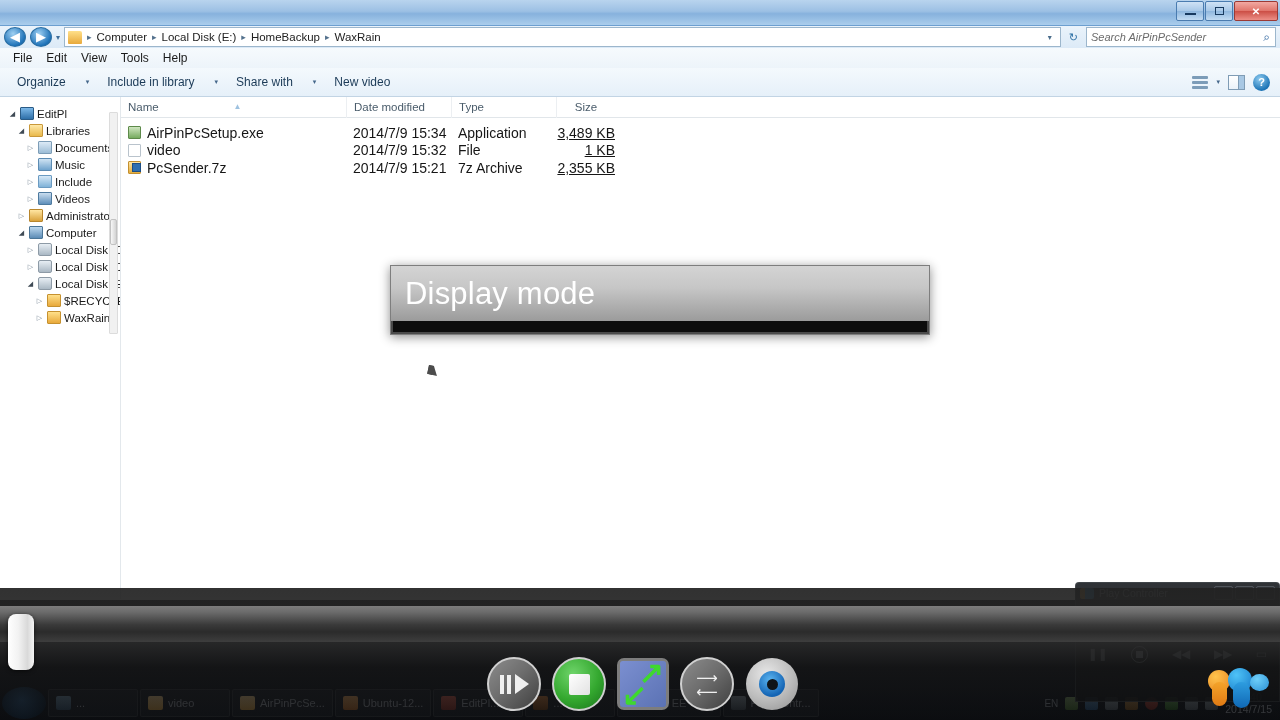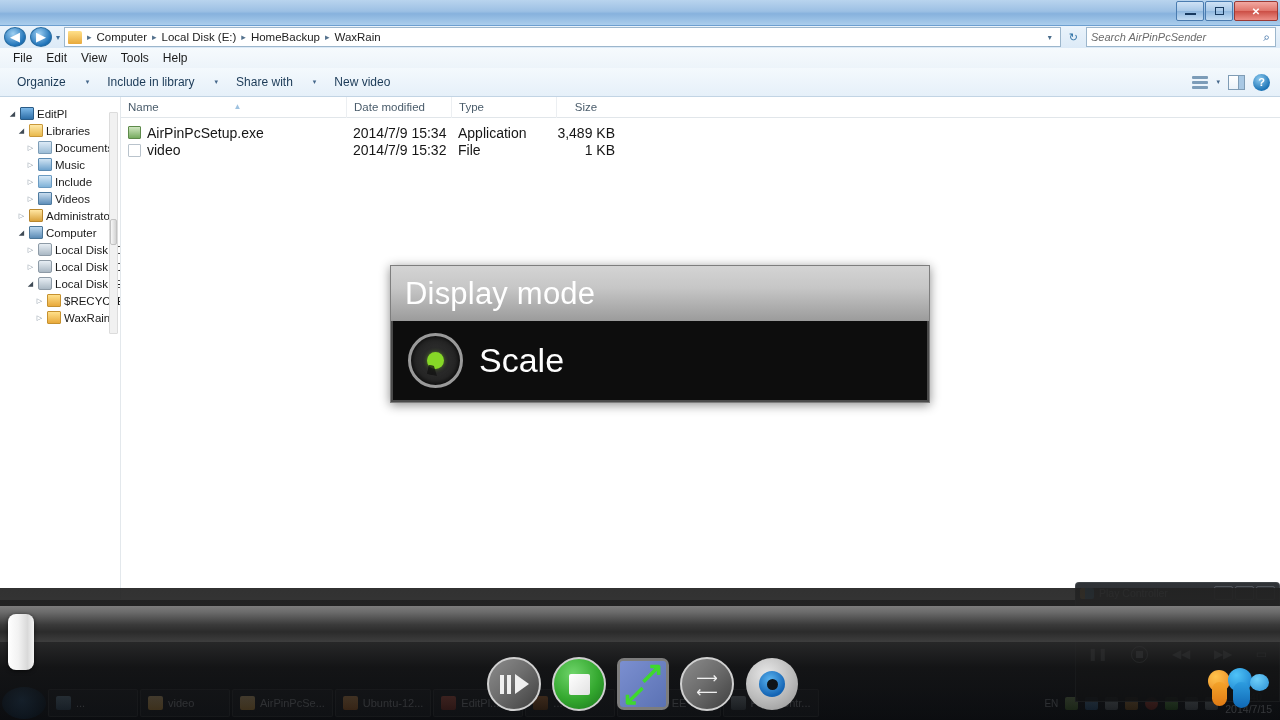--- a/index.html
+++ b/index.html
@@ -140,21 +140,21 @@
   .sortmark { position: absolute; left: 50%; top: -1px; font-size: 8px; color: #9ec2e0; }
   .c-name { width: 225px; }
   .c-date { width: 105px; }
   .c-type { width: 105px; }
   .c-size { width: 65px; text-align: center; padding-right: 6px; padding-left: 0 !important; }
 
   .frow { display: flex; align-items: center; height: 17.5px; font-size: 14px; color: #161616; }
   .frow .fn { width: 225px; display: flex; align-items: center; gap: 6px; padding-left: 7px; }
   .frow .fd { width: 105px; padding-left: 7px; }
   .frow .ft { width: 105px; padding-left: 7px; }
-  .frow .fs { width: 65px; text-align: right; padding-right: 6px; }
+  .frow .fs { width: 65px; text-align: right; padding-right: 6px; text-decoration: underline; }
   .fico { width: 13px; height: 13px; flex: 0 0 13px; border-radius: 1px; }
   .fico.exe { background: linear-gradient(#cfe6c0,#76ab5f); border: 1px solid #5d8a4a; }
   .fico.file { background: #fff; border: 1px solid #b9c3cc; }
   .fico.zip { background: linear-gradient(#ffe7a5,#e3ad3f); border: 1px solid #c4902f; position: relative; }
   .fico.zip::after { content:""; position:absolute; left:3px; top:1px; width:7px; height:7px; background:#2f6fb0; border:1px solid #1d4d82; }
 
   
   .dialog {
     position: absolute; left: 370px; top: 265px; width: 540px;
     border: 1px solid #7e7e7e;
@@ -513,36 +513,39 @@
           </div>
           <div class="frow">
             <div class="fn">
               <span class="fico file"></span>
               <span>video</span>
             </div>
             <div class="fd">2014/7/9 15:32</div>
             <div class="ft">File</div>
             <div class="fs">1 KB</div>
           </div>
+          <div class="frow">
+            <div class="fn">
+              <span class="fico zip"></span>
+              <span>PcSender.7z</span>
+            </div>
+            <div class="fd">2014/7/9 15:21</div>
+            <div class="ft">7z Archive</div>
+            <div class="fs">2,355 KB</div>
+          </div>
         </div>
       </div>
     </div>
   </div>
 
   <div class="dialog">
     <div class="dlg-title">
       <span>Display mode</span>
     </div>
     <div class="dlg-body">
-      <div class="opt">
-        <span class="radio on">
-            <i class="dot"></i>
-          </span>
-        <span class="opt-label">Scale</span>
-      </div>
       <div class="cursor-arrow"></div>
     </div>
   </div>
 
   <div class="taskbar-bg">
     <div class="tb-items">
       <div class="tb-start"></div>
       <div class="tb-task">
           <span class="ic ic-a"></span>
           <span>...</span>

